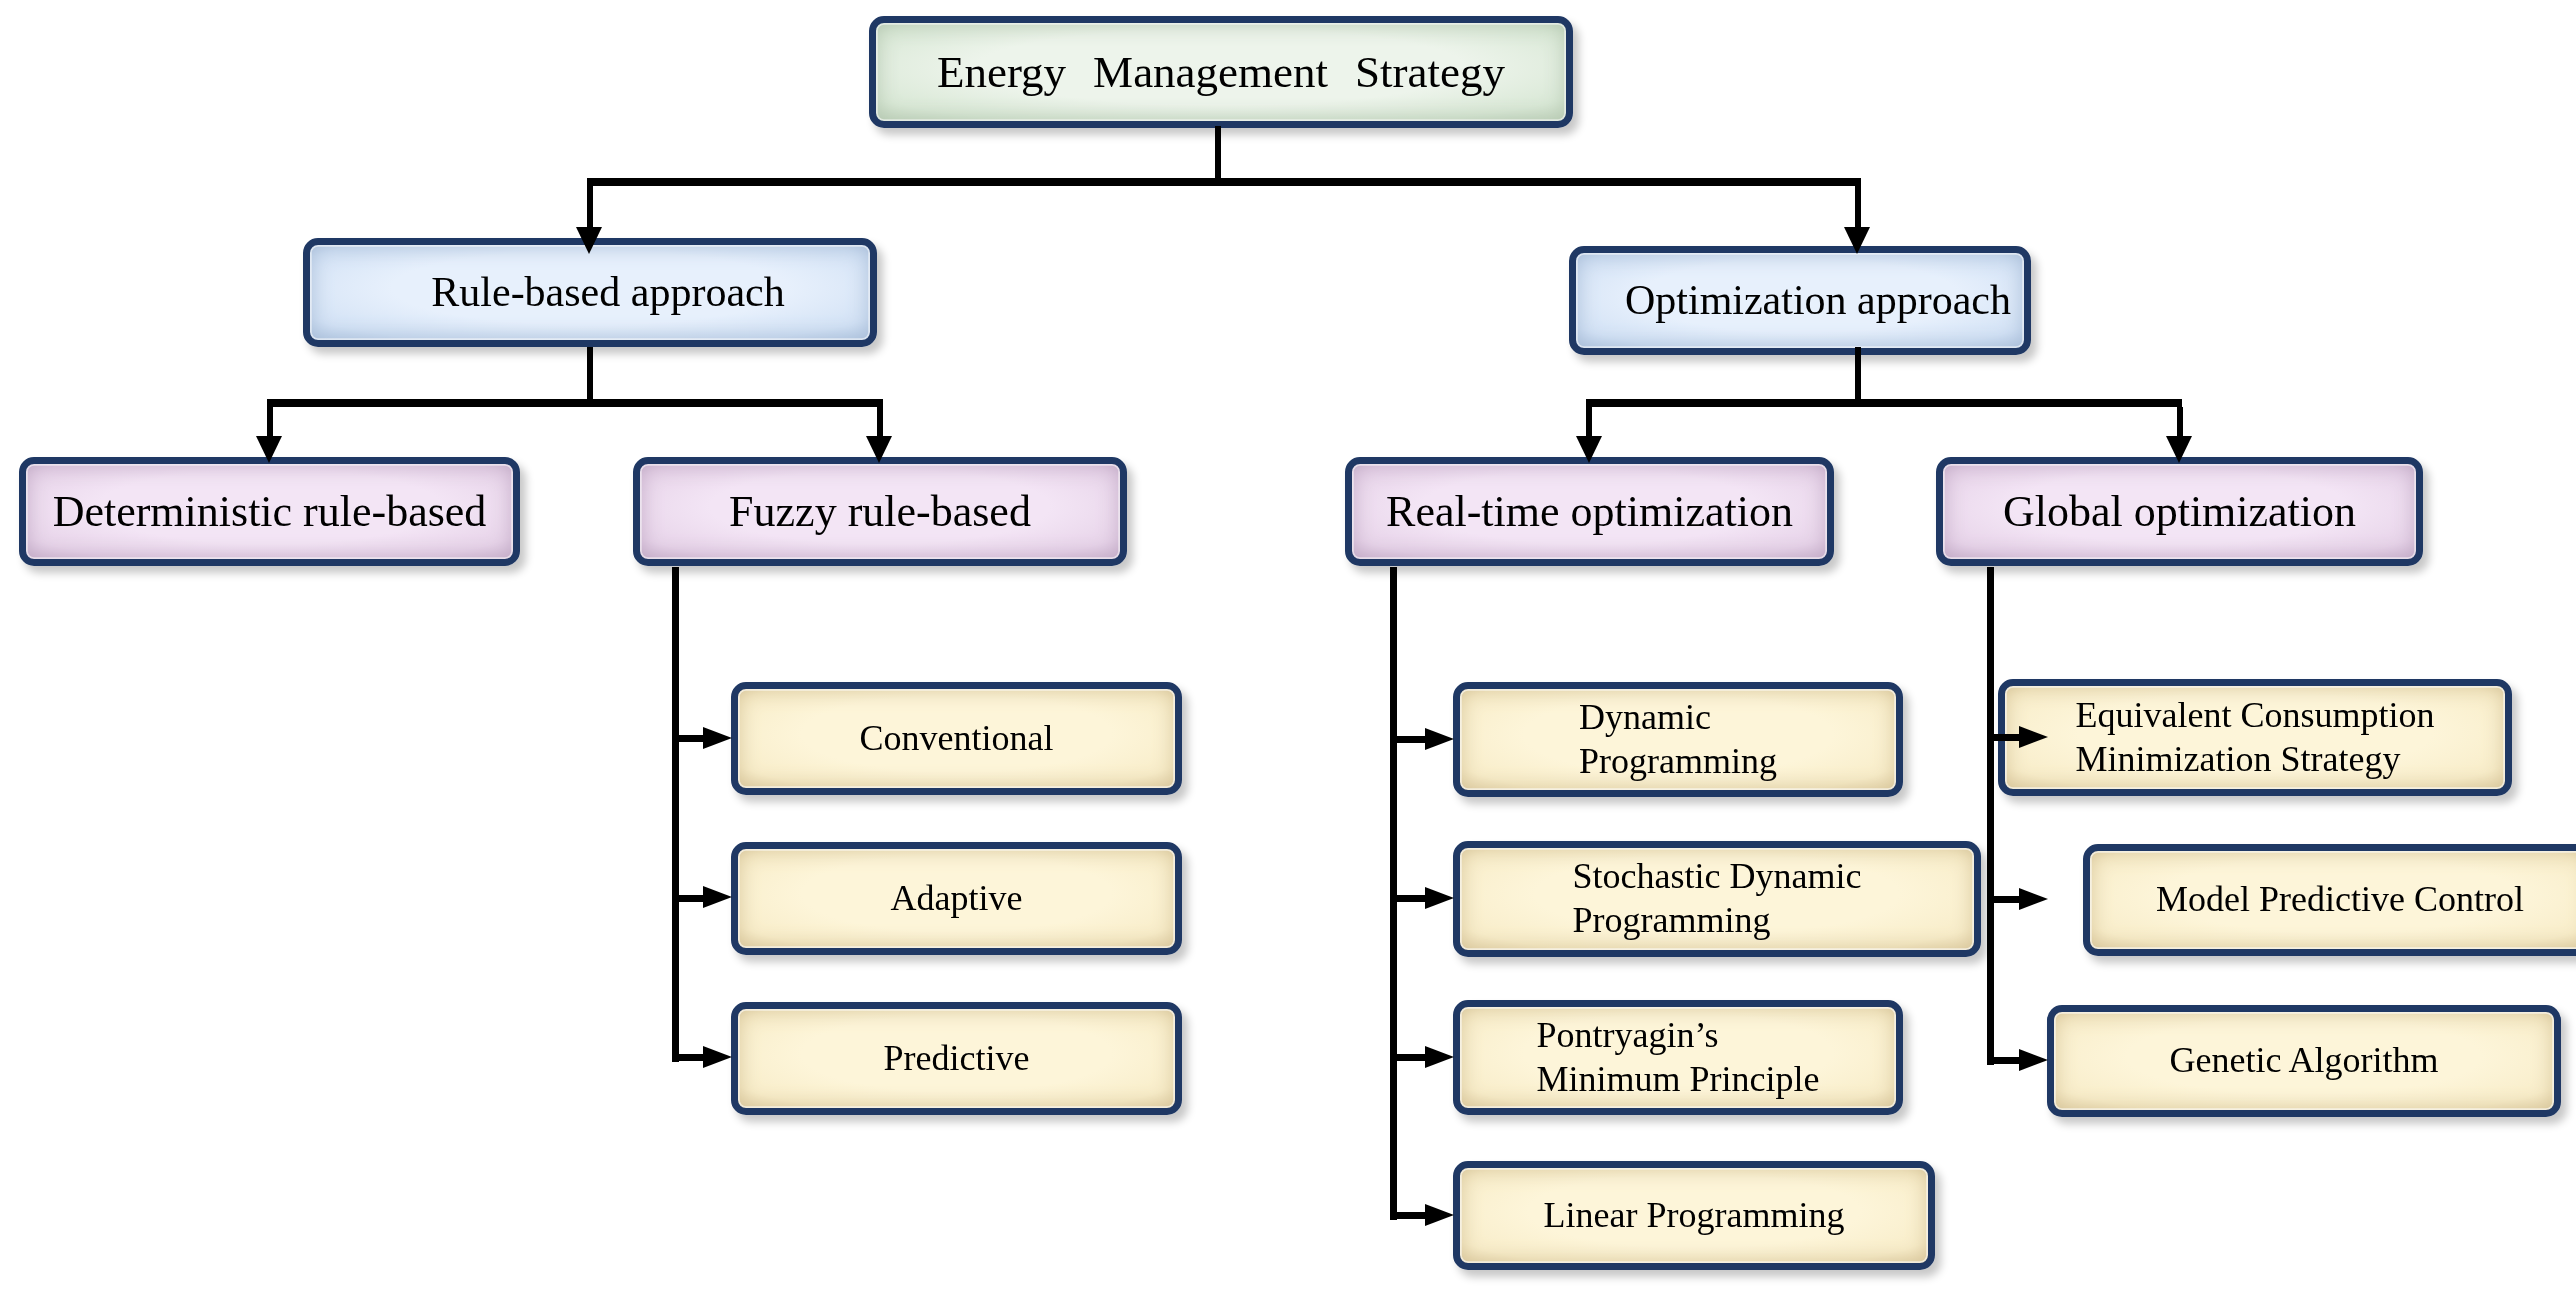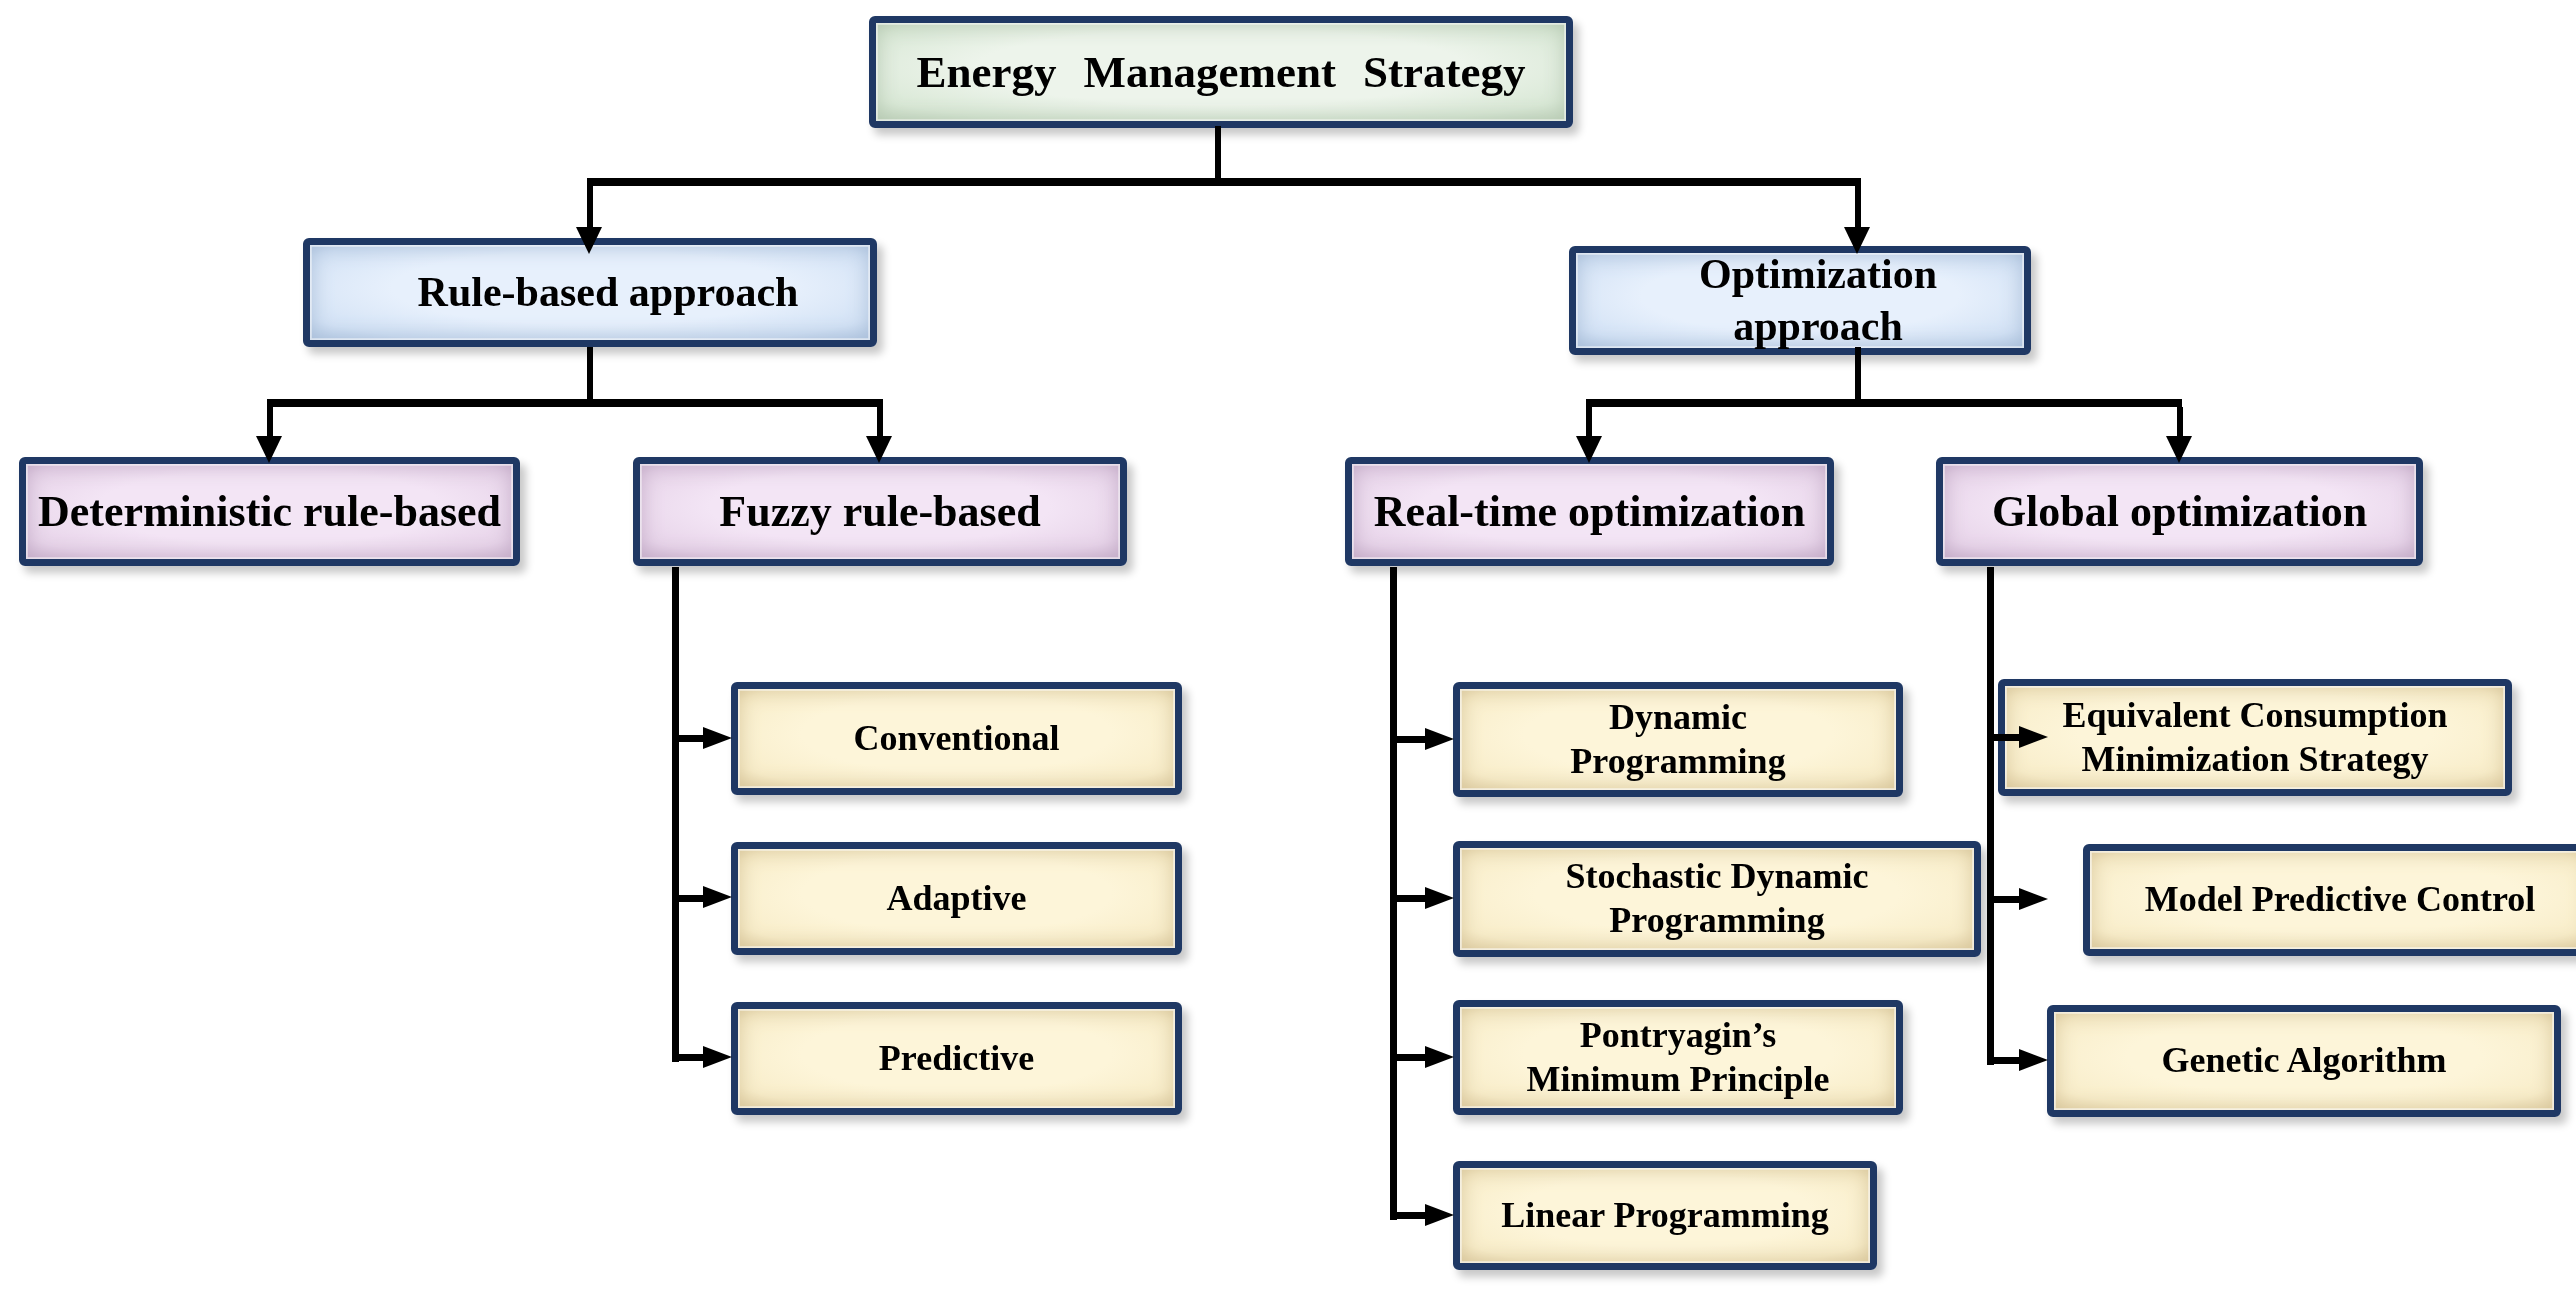--- a/index.html
+++ b/index.html
@@ -8,26 +8,26 @@
     width:2576px;
     height:1289px;
     background:#ffffff;
     font-family:"Liberation Serif","DejaVu Serif",serif;
     overflow:hidden;
   }
   .node{
     position:absolute;
     box-sizing:border-box;
     border:7px solid #1f3864;
-    border-radius:6px;
+    border-radius:15px;
     display:flex;
     align-items:center;
     justify-content:center;
-    text-align:center;
-    font-weight:bold;
+    text-align:left;
+    font-weight:normal;
     color:#000000;
     white-space:pre-line;
     line-height:1.22;
     box-shadow:5.9px 7px 8.2px rgba(0,0,0,0.22);
   }
   .green{
     background:radial-gradient(ellipse at 50% 45%, #edf4eb 50%, #d9e8d6 82%, #c3d5bf 100%);
     box-shadow:inset 0 0 0 1.8px rgba(255,255,255,0.55), inset 0 0 22px #b4c7b0, 5.9px 7px 8.2px rgba(0,0,0,0.22);
     font-size:45px;
     word-spacing:0.35em;
@@ -89,21 +89,21 @@
 
   <div class="node cream" style="left:1453px;top:682px;width:450px;height:115px;">Dynamic
 Programming</div>
 
   <div class="node cream" style="left:1453px;top:841px;width:528px;height:116px;">Stochastic Dynamic
 Programming</div>
 
   <div class="node cream" style="left:1453px;top:1000px;width:450px;height:115px;">Pontryagin’s
 Minimum Principle</div>
 
-  <div class="node cream" style="left:1453px;top:1161px;width:424px;height:109px;">Linear Programming</div>
+  <div class="node cream" style="left:1453px;top:1161px;width:482px;height:109px;">Linear Programming</div>
 
   <div class="node cream" style="left:1998px;top:679px;width:514px;height:117px;">Equivalent Consumption
 Minimization Strategy</div>
 
   <div class="node cream" style="left:2047px;top:844px;width:514px;height:112px;margin-left:36px;">Model Predictive Control</div>
 
   <div class="node cream" style="left:2047px;top:1005px;width:514px;height:112px;">Genetic Algorithm</div>
 
   <div class="line" style="left:1215px;top:126px;width:5.9px;height:56px;"></div>
   <div class="line" style="left:587px;top:178px;width:1274px;height:8.2px;"></div>

